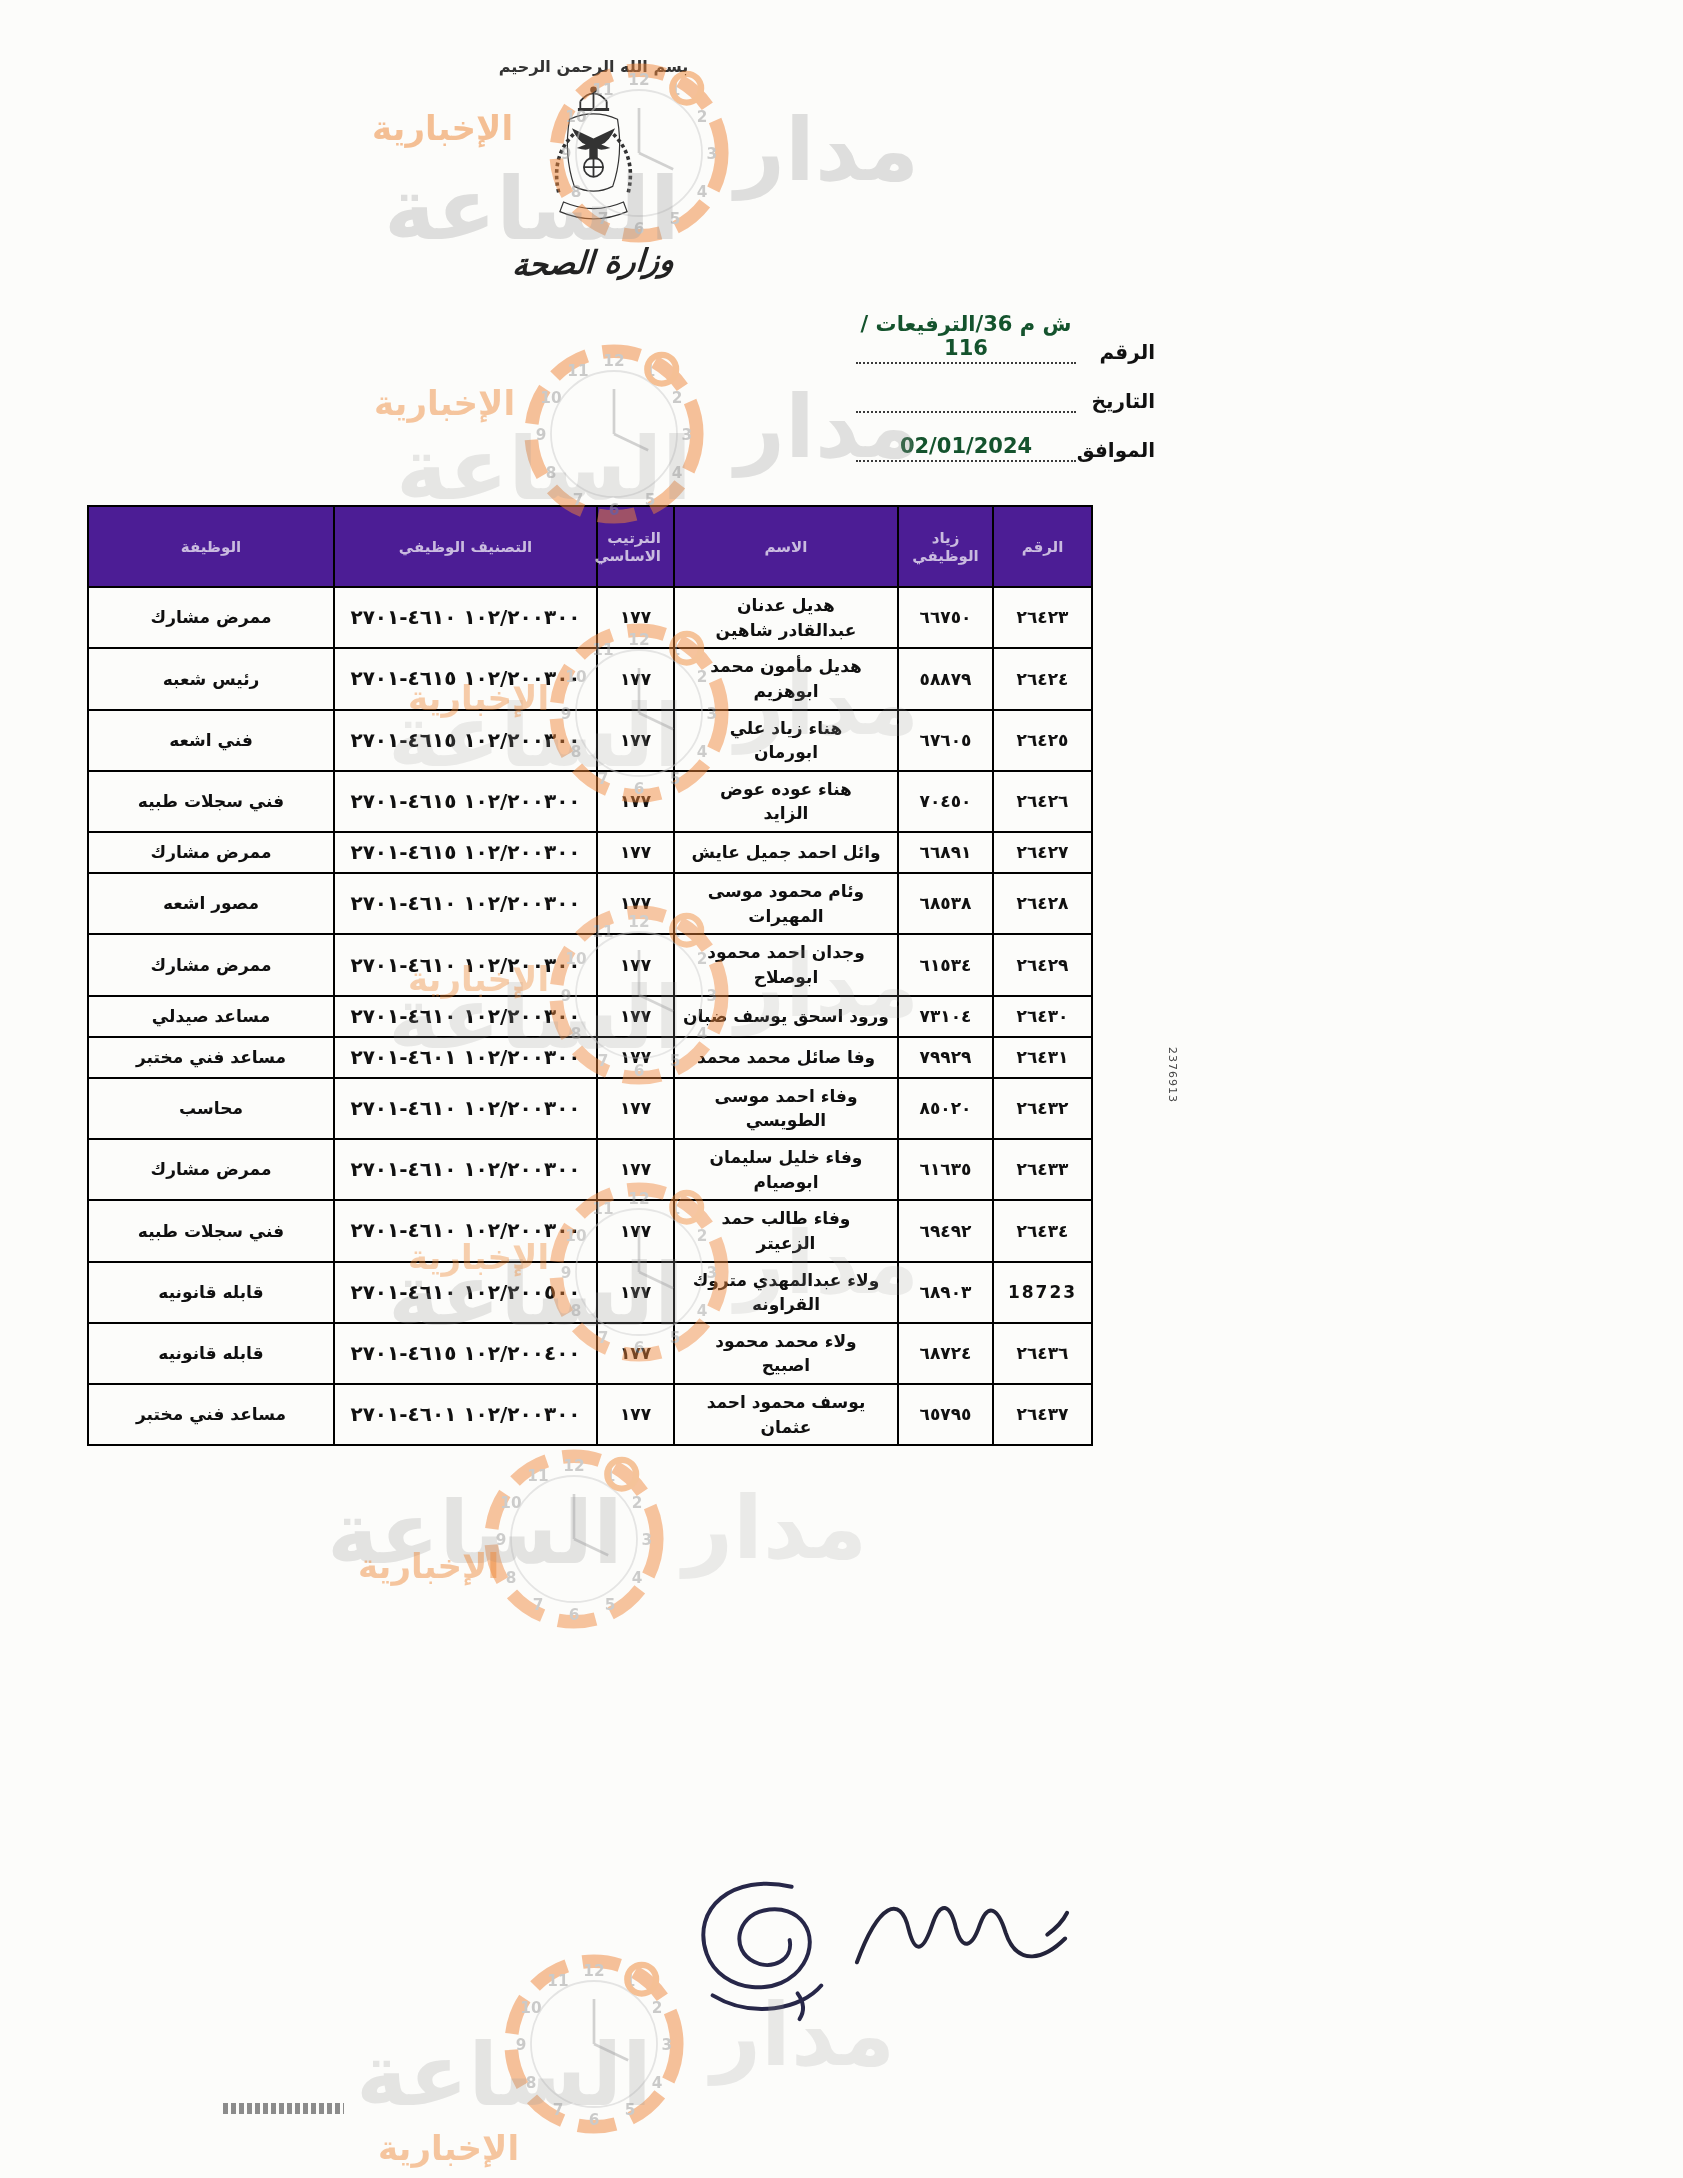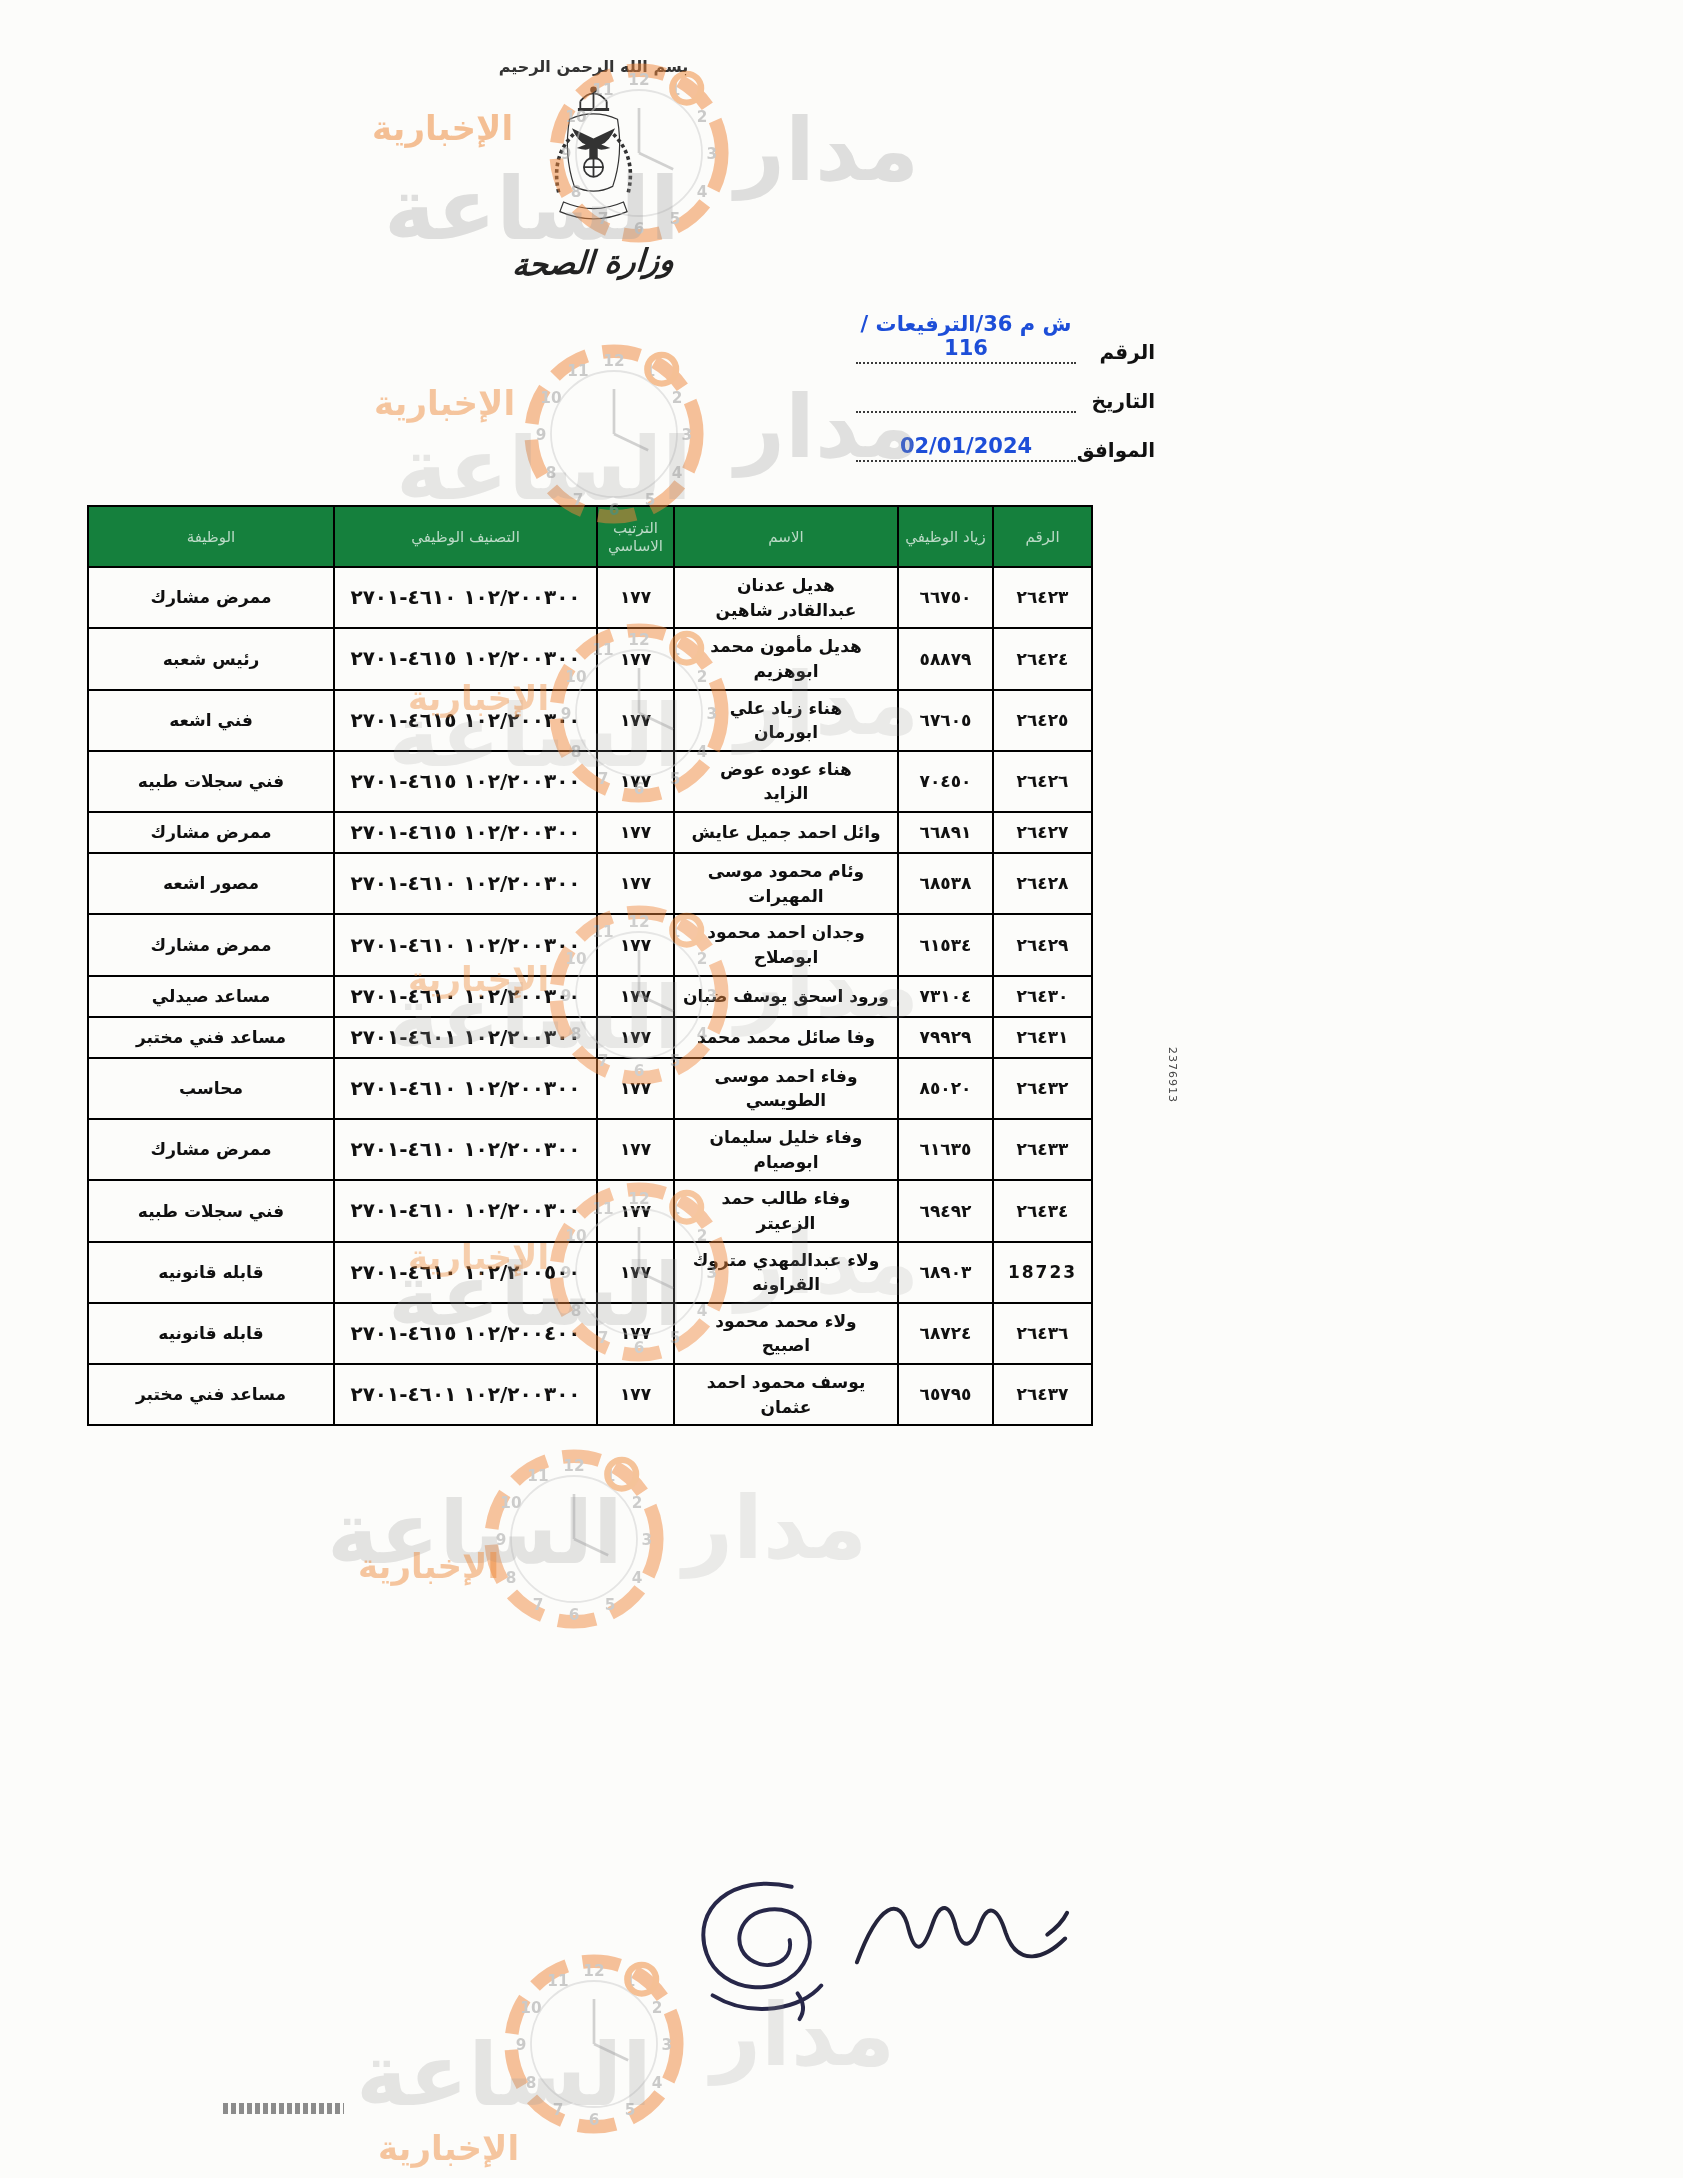--- a/index.html
+++ b/index.html
@@ -14,26 +14,26 @@
   
   .emblem-block{position:absolute;left:465px;top:57px;width:257px;text-align:center;z-index:1;}
   .basmala{font-size:16px;font-weight:600;color:#333;}
   .emblem-svg{width:149px;height:156px;margin:6px auto 0;display:block;}
   .ministry{font-size:31px;font-weight:bold;font-style:italic;color:#222;transform:rotate(-2deg) skewX(-6deg);margin-top:6px;}
   
   .ref-block{position:absolute;left:856px;top:315px;width:299px;z-index:1;direction:rtl;}
   .ref-row{display:flex;align-items:flex-end;height:49px;gap:8px;}
   .ref-label{width:71px;text-align:right;font-size:20px;font-weight:bold;color:#111;padding-bottom:0;}
   .ref-line{flex:1;border-bottom:2px dotted #3a3a3a;text-align:center;}
-  .ref-value{display:inline-block;font-weight:bold;font-size:21px;color:#1d4ed8;padding-bottom:2px;}
+  .ref-value{display:inline-block;font-weight:bold;font-size:21px;color:#14532d;padding-bottom:2px;}
   
   .doc-table{position:absolute;left:87px;top:505px;width:1004px;z-index:1;
              border-collapse:collapse;direction:rtl;table-layout:fixed;}
   .doc-table th,.doc-table td{border:2.5px solid #000;text-align:center;vertical-align:middle;}
-  .doc-table thead th{background:#15803d;color:rgba(255,255,255,.7);font-size:15px;font-weight:normal;height:55px;padding:2px;}
+  .doc-table thead th{background:#4c1d95;color:rgba(255,255,255,.7);font-size:15px;font-weight:bold;height:55px;padding:12px;}
   .doc-table td{font-weight:bold;font-size:17px;line-height:1.45;padding:5px 3px;color:#101010;}
   td.c-name{white-space:pre-line;}
   td.c-serial,td.c-emp,td.c-rank{letter-spacing:2px;}
   td.c-class{direction:ltr;font-size:20px;letter-spacing:1px;white-space:nowrap;margin-left:29px;}
   
   .sig{position:absolute;z-index:1;}
   .doc-id{position:absolute;left:1166px;top:1047px;writing-mode:vertical-rl;font-size:11px;color:#444;letter-spacing:1px;z-index:1;}
   .fineprint{position:absolute;left:223px;top:2103px;width:121px;height:11px;opacity:.75;z-index:1;
              background:repeating-linear-gradient(90deg,#666 0 5px,transparent 5px 8px);}
 </style>

